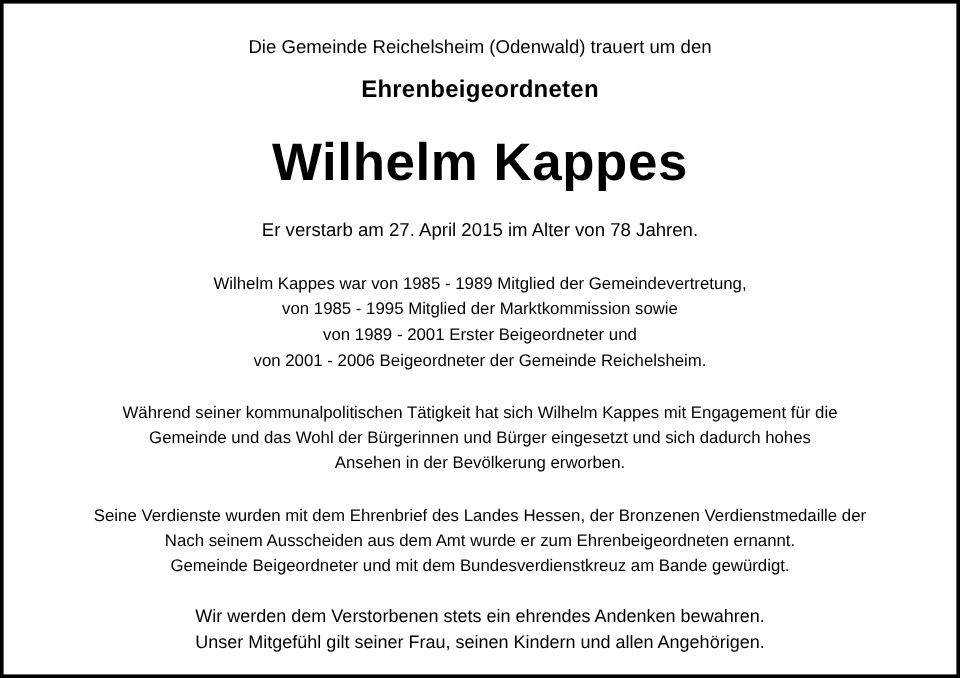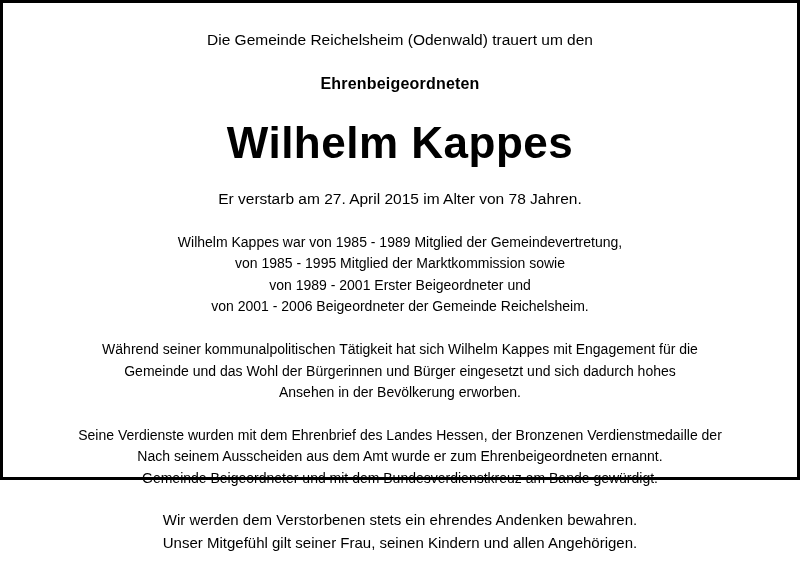--- a/index.html
+++ b/index.html
@@ -10,39 +10,39 @@
   body {
     width: 800px;
     height: 565px;
     font-family: "Liberation Sans", sans-serif;
     color: #000000;
     overflow: hidden;
   }
   .obituary-frame {
     box-sizing: border-box;
     width: 800px;
-    height: 480px;
+    height: 565px;
     border: 3px solid #000000;
     background: #ffffff;
     padding: 22px 40px 18px 40px;
     display: flex;
     flex-direction: column;
   }
   .line {
     text-align: center;
     line-height: 1.42;
   }
   .intro {
     font-size: 15.5px;
     margin-top: 4px;
   }
   .role {
-    font-size: 16px;
+    font-size: 20px;
     font-weight: bold;
-    margin-top: 22px;
+    margin-top: 10px;
     letter-spacing: 0.2px;
   }
   .name {
     font-size: 44px;
     font-weight: bold;
     margin-top: 16px;
     letter-spacing: 0.5px;
   }
   .death {
     font-size: 15.5px;

